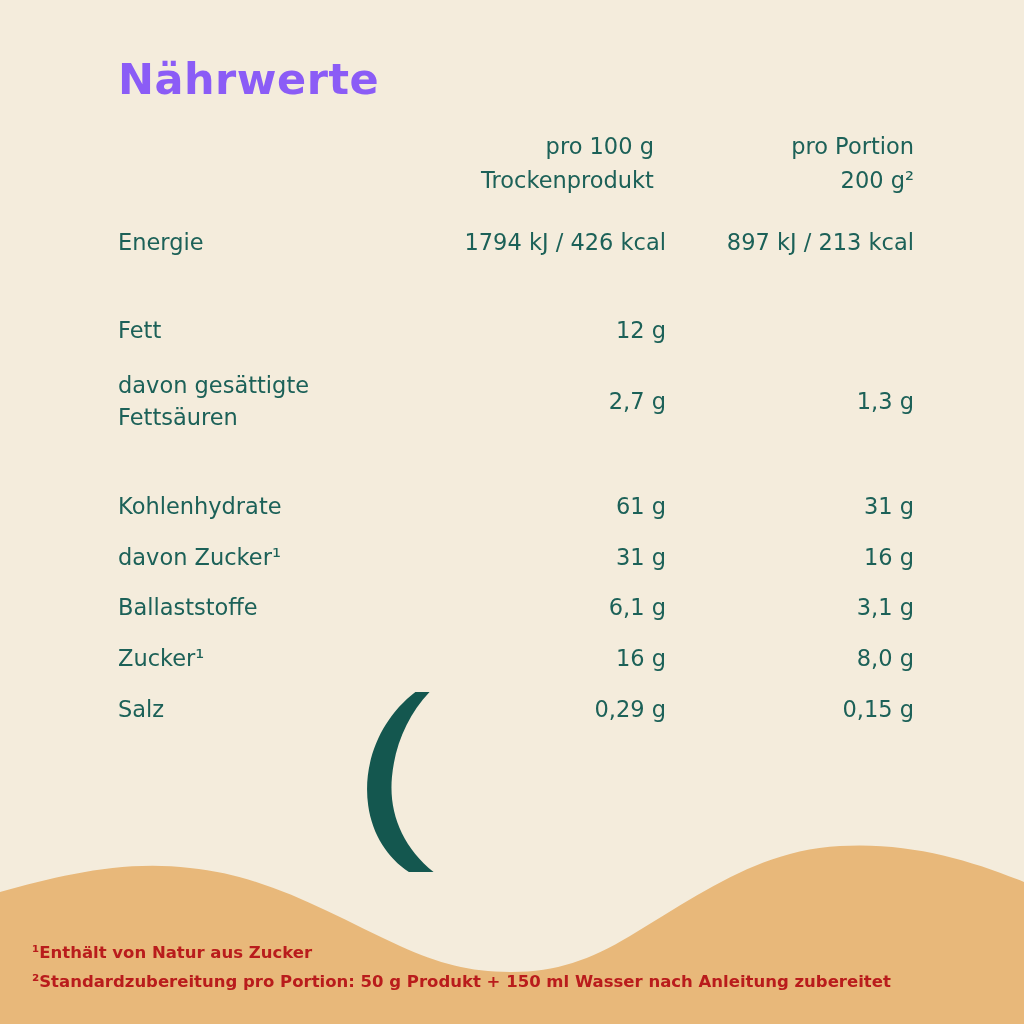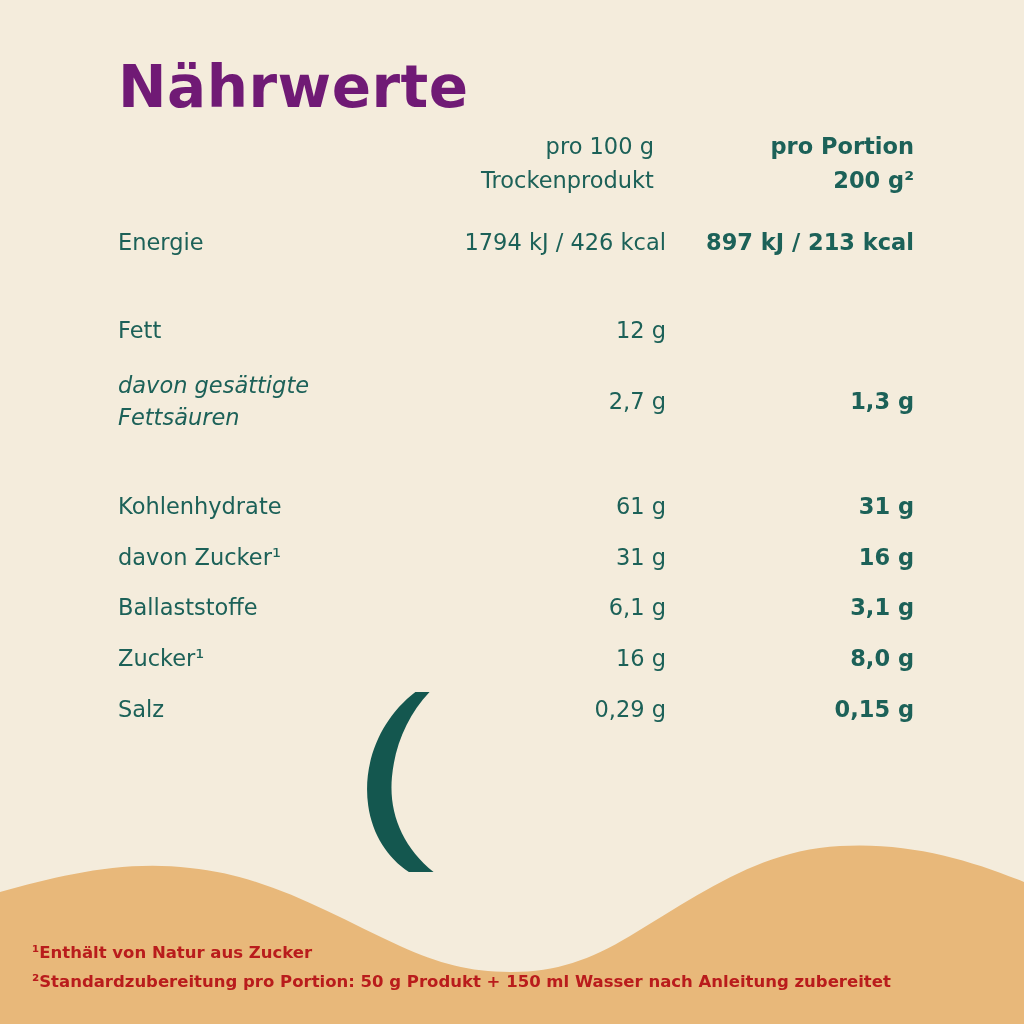--- a/index.html
+++ b/index.html
@@ -19,23 +19,23 @@
     height: 1024px;
     background: #f4ecdc;
     overflow: hidden;
   }
 
   
   .title {
     position: absolute;
     left: 118px;
     top: 58px;
-    font-size: 58px;
+    font-size: 43px;
     font-weight: bold;
-    color: #701a75;
+    color: #8b5cf6;
     letter-spacing: 0.5px;
     line-height: 1.0;
   }
 
   
   .table {
     position: absolute;
     left: 112px;
     top: 130px;
     width: 802px;
@@ -58,21 +58,20 @@
     width: 232px;
     font-size: 22.5px;
     text-align: right;
     box-sizing: border-box;
   }
   .col-v2 {
     width: 248px;
     font-size: 22.5px;
     text-align: right;
     box-sizing: border-box;
-    font-weight: bold;
   }
 
   
   .header-row {
     display: flex;
     align-items: flex-start;
     gap: 32px;
   }
   .header-row .col-label { height: 1px; }
   .header-cell {
@@ -90,21 +89,20 @@
   .data-row .col-label,
   .data-row .col-v1,
   .data-row .col-v2 {
     line-height: 1.45;
   }
 
   .energy-row .col-v1 { text-align: right; }
 
   .two-line-label {
     line-height: 1.45;
-    font-style: italic;
   }
 
   
   .moon {
     position: absolute;
     left: 338px;
     top: 692px;
     width: 180px;
     height: 180px;
   }

